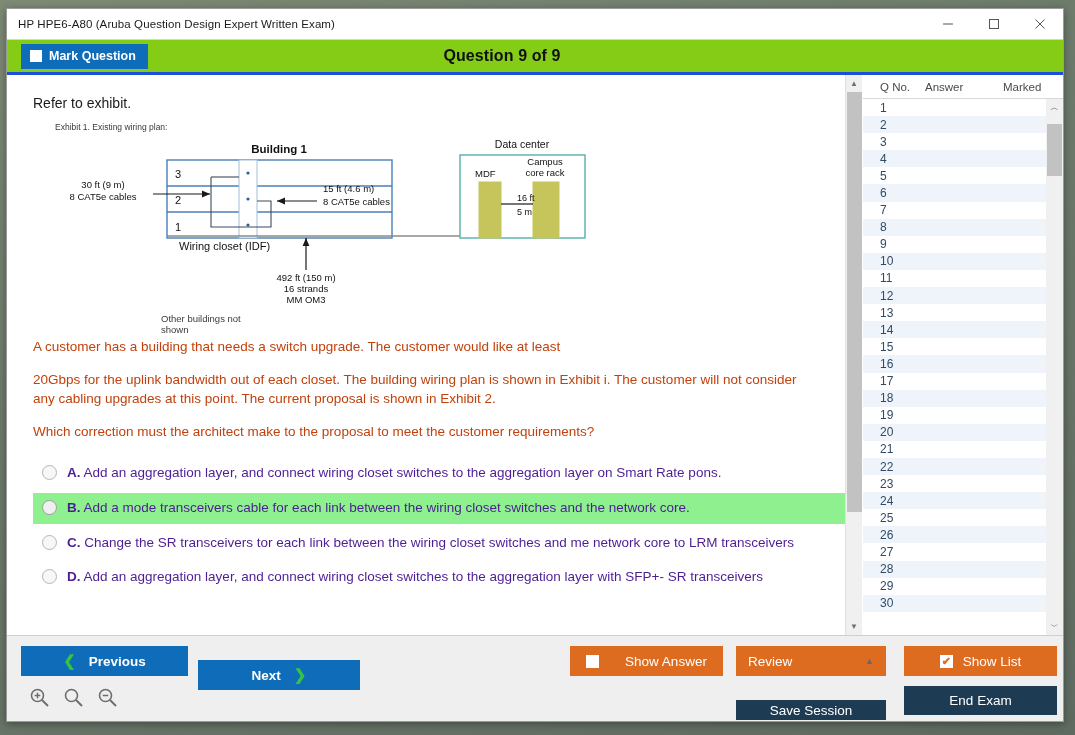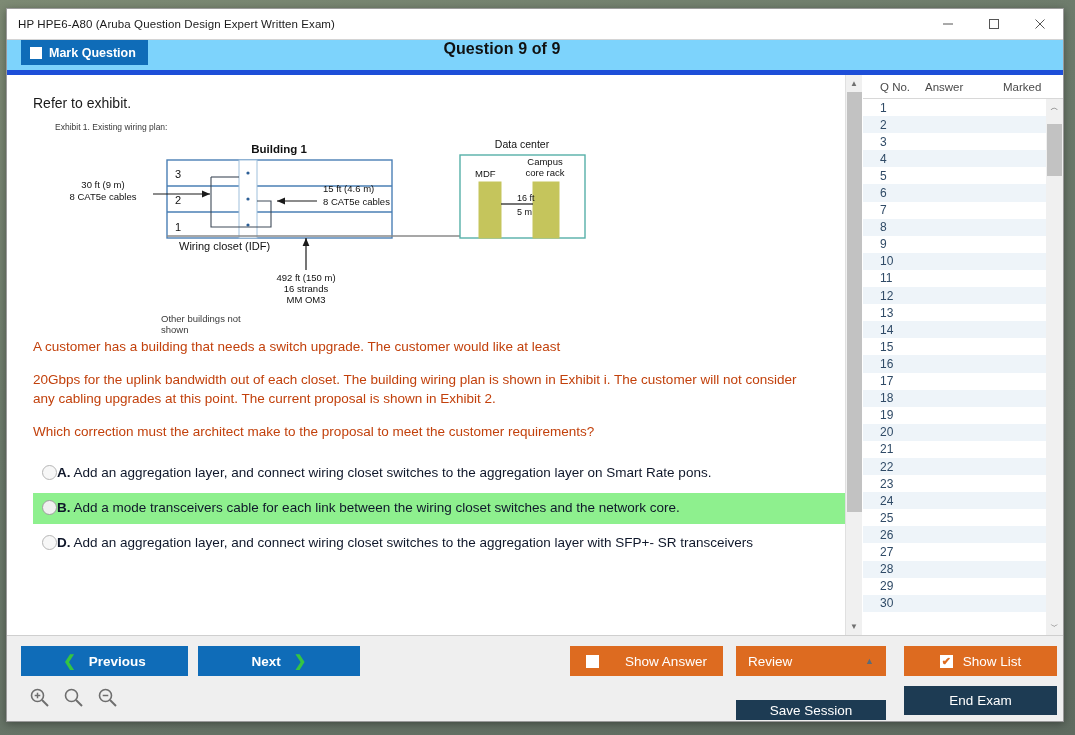--- a/index.html
+++ b/index.html
@@ -40,24 +40,24 @@
   .titlebar-spacer { flex: 1; }
   .win-btn {
     width: 46px; height: 30px;
     display: flex; align-items: center; justify-content: center;
     color: #3a3a3a;
   }
   .win-btn svg { display: block; }
   
   .headerbar {
     flex: 0 0 36px;
-    background: #7dd3fc;
+    background: #84cc16;
     border-top: 1px solid #d4d4d4;
-    border-bottom: 5px solid #1d4ed8;
-    display: flex; align-items: flex-start;
+    border-bottom: 3px solid #1d4ed8;
+    display: flex; align-items: center;
     position: relative;
   }
   .mark-btn {
     margin-left: 14px;
     height: 25px;
     background: #0f6cb8;
     color: #ffffff;
     border: none;
     font-family: "Liberation Sans", sans-serif;
     font-size: 12.5px; font-weight: bold;
@@ -115,22 +115,23 @@
     line-height: 1.42;
     margin: 0 28px 14px 0;
     max-width: 790px;
   }
   .qtext.last { margin-bottom: 16px; }
 
   
   .options { margin: 0; padding: 0 8px 20px 0; }
   .option {
     display: flex; align-items: flex-start;
+    gap: 10px;
     padding: 6px 8px 7px 9px;
-    font-size: 13.5px; color: #0f172a;
+    font-size: 13.5px; color: #4c1d95;
     line-height: 1.33;
     margin-bottom: 4px;
     cursor: pointer;
     width: 812px;
   }
   .option.selected { background: #8ef08e; }
   .radio {
     width: 15px; height: 15px;
     border: 1.4px solid #b6b6b6;
     border-radius: 50%;
@@ -370,20 +371,24 @@
             <div class="option">
               <span class="radio"></span>
               <span><b class="opt-letter">A.</b> <span>Add an aggregation layer, and connect wiring closet switches to the aggregation layer on Smart Rate pons.</span></span>
             </div>
             <div class="option selected">
               <span class="radio"></span>
               <span><b class="opt-letter">B.</b> <span>Add a mode transceivers cable for each link between the wiring closet switches and the network core.</span></span>
             </div>
             <div class="option">
               <span class="radio"></span>
+              <span><b class="opt-letter">C.</b> <span>Change the SR transceivers tor each link between the wiring closet switches and me network core to LRM transceivers</span></span>
+            </div>
+            <div class="option">
+              <span class="radio"></span>
               <span><b class="opt-letter">D.</b> <span>Add an aggregation layer, and connect wiring closet switches to the aggregation layer with SFP+- SR transceivers</span></span>
             </div>
           </div>
         </div>
       </div>
 
       <div class="vscroll">
         <div class="vs-arrow">▲</div>
         <div class="vs-track">
           <div class="vs-thumb"></div>
@@ -560,21 +565,21 @@
         </div>
       </div>
     </div>
 
     <div class="footer">
       <button class="btn btn-blue" style="left:14px; top:10px; width:167px; height:30px; gap:13px;">
         <span class="chev">❮</span>
         <span>Previous</span>
       </button>
 
-      <button class="btn btn-blue" style="left:191px; top:10px; width:162px; height:30px; gap:13px;">
+      <button class="btn btn-blue" style="left:191px; top:24px; width:162px; height:30px; gap:13px;">
         <span>Next</span>
         <span class="chev">❯</span>
       </button>
 
       <button class="btn btn-orange" style="left:563px; top:10px; width:153px; height:30px; gap:26px;">
         <span class="chk-box-lg"></span>
         <span>Show Answer</span>
       </button>
 
       <button class="btn btn-orange" style="left:729px; top:10px; width:150px; height:30px; justify-content:space-between; padding:0 12px;">

